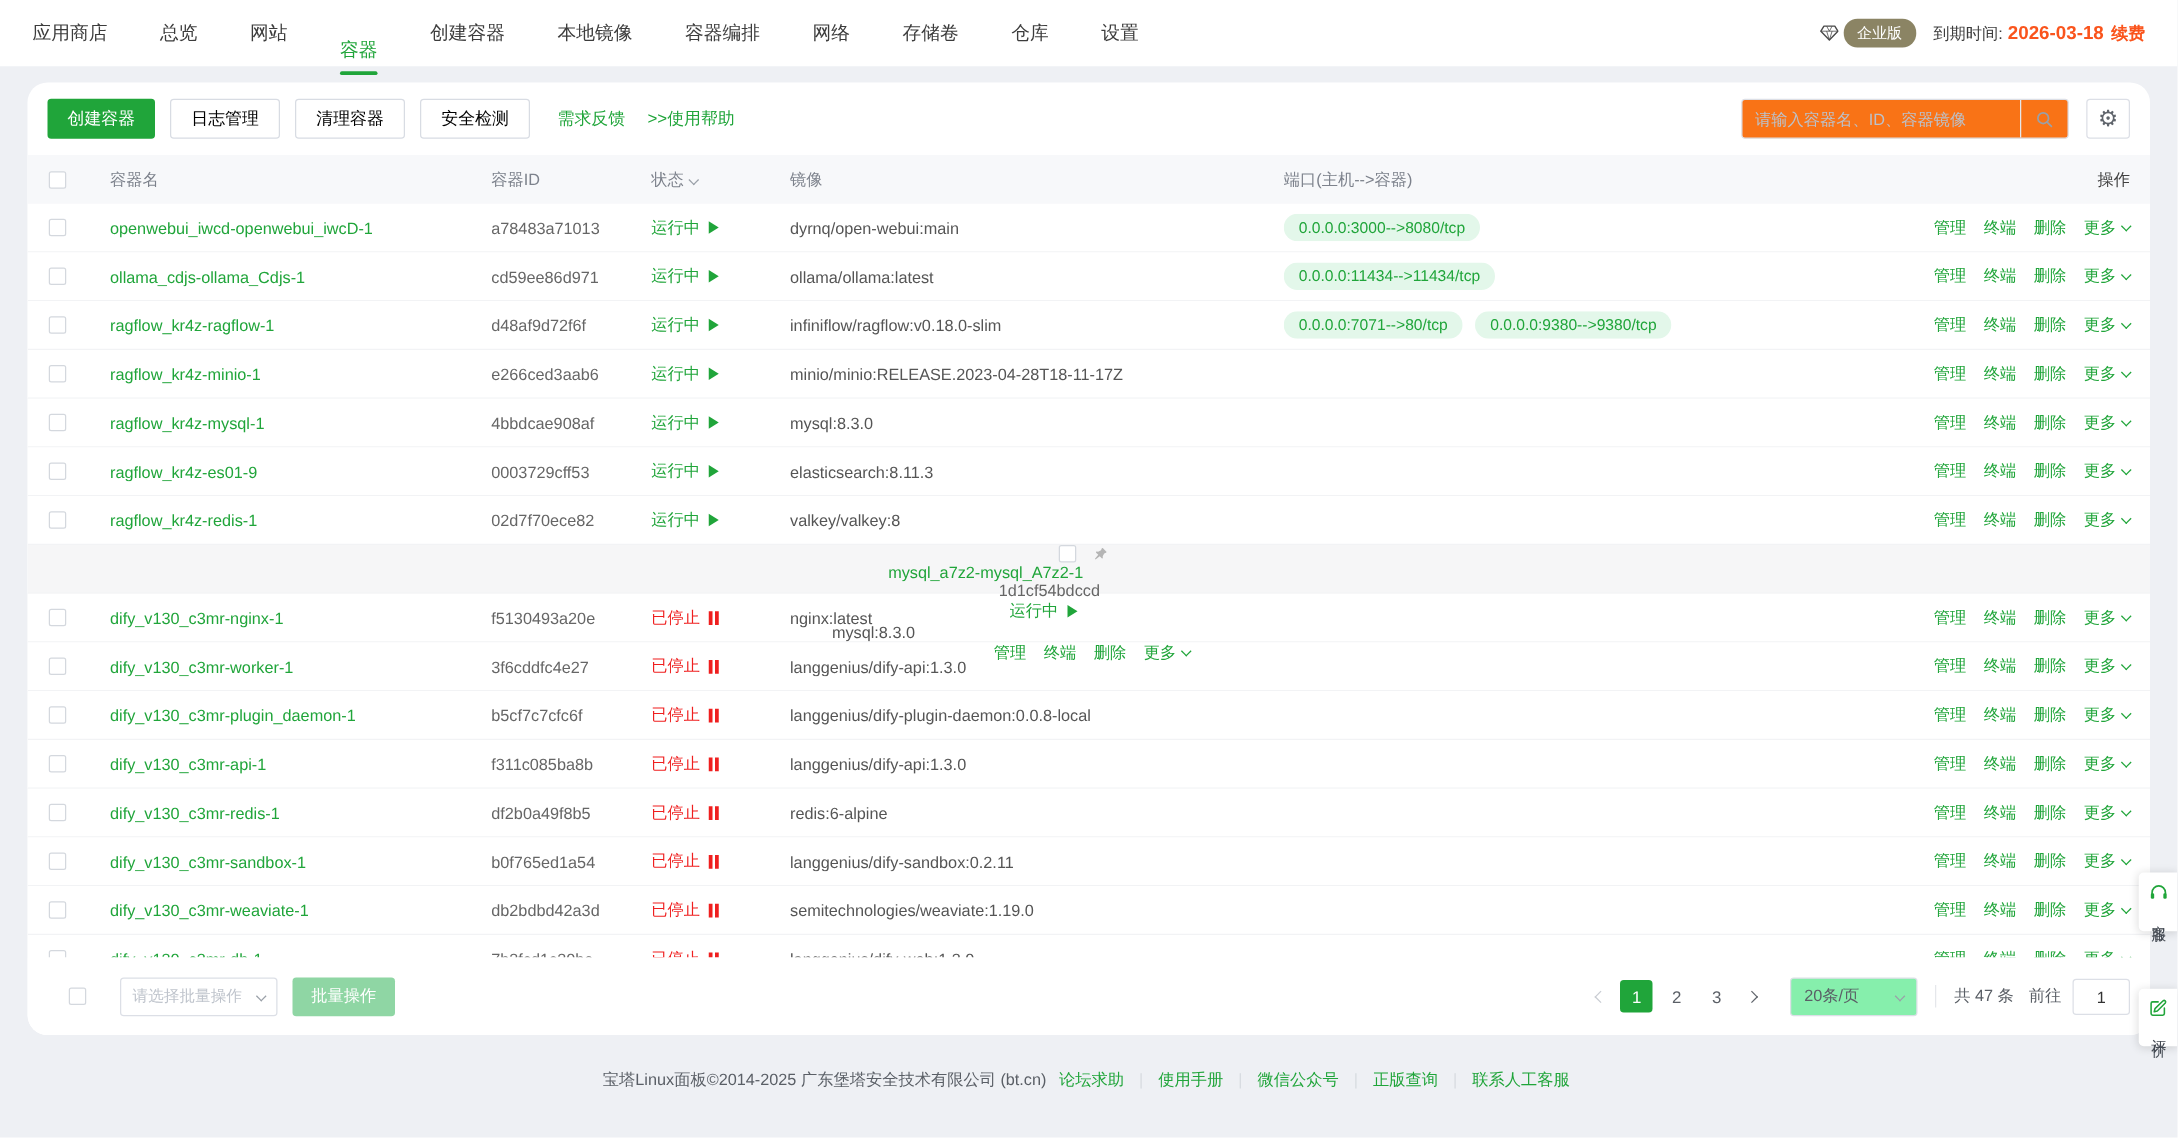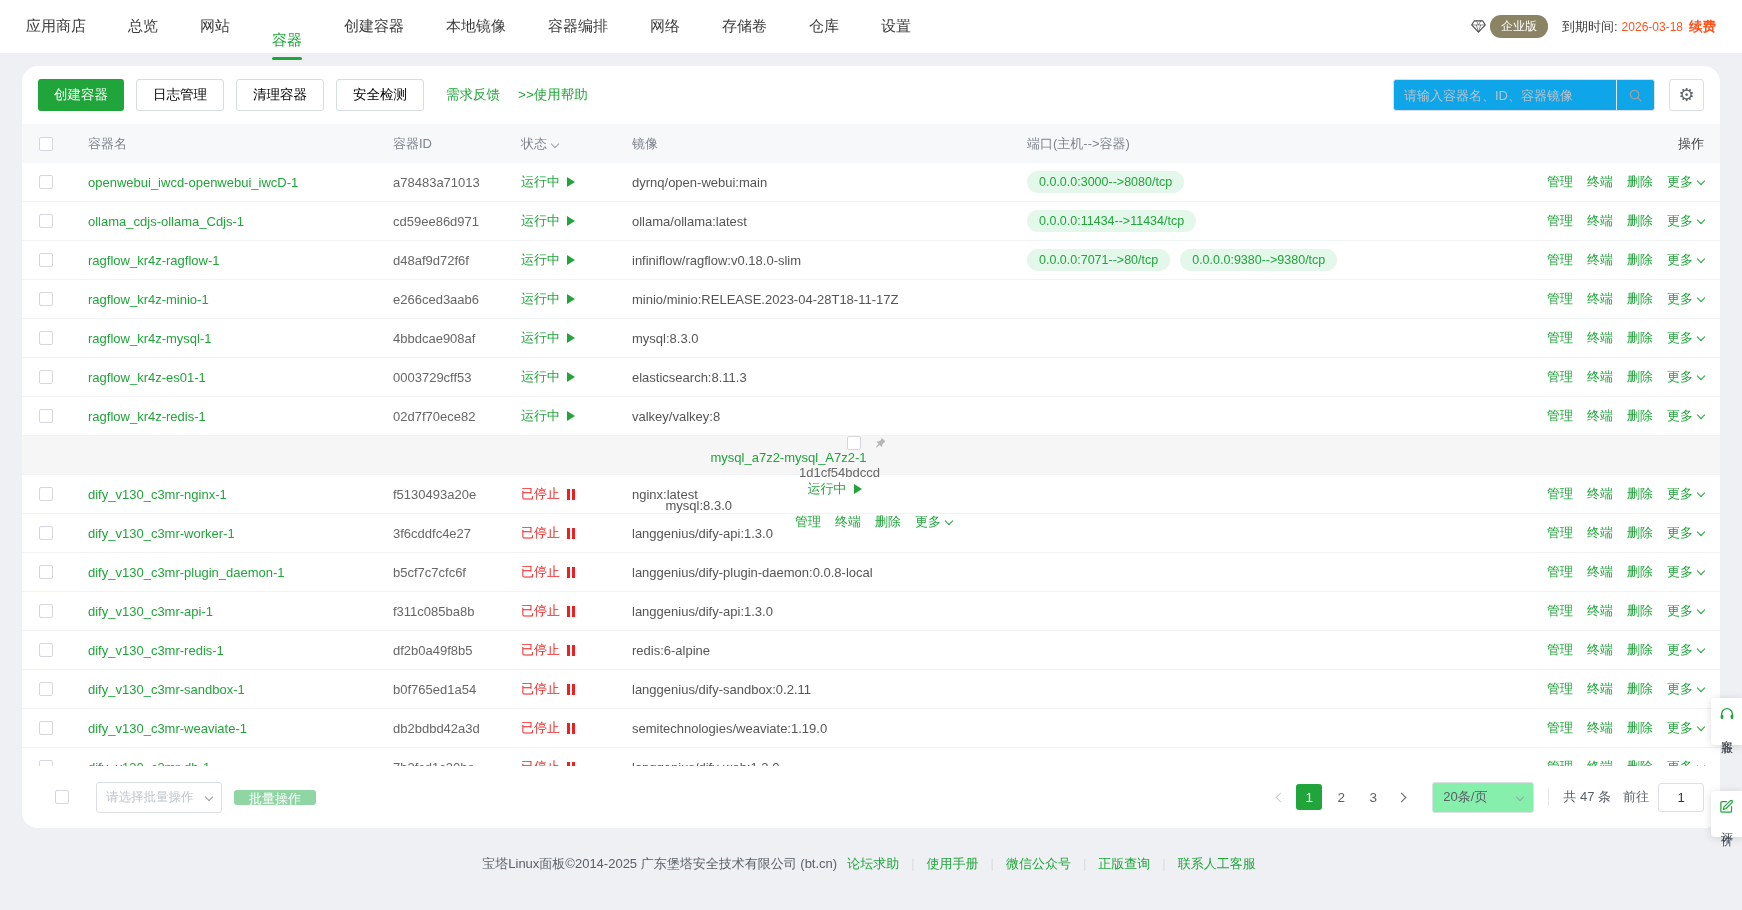--- a/index.html
+++ b/index.html
@@ -9,36 +9,36 @@
   
   .topnav { height:53px; background:#fff; display:flex; align-items:center; padding:0 26px; }
   .nav-items { display:flex; align-items:center; flex:1; height:100%; }
   .nav-item { font-size:15px; color:#3c3c3c; margin-right:42px; cursor:pointer; height:100%; display:flex; align-items:center; position:relative; white-space:nowrap; }
   .nav-item.active { color:var(--accent);margin-top:28px; }
   .nav-item.active::after { content:""; position:absolute; left:0; right:0; bottom:7px; height:3px; background:var(--accent); border-radius:2px; }
   .license { display:flex; align-items:center; white-space:nowrap; }
   .gem { display:flex; align-items:center; margin-right:4px; }
   .lic-badge { background:#8b8464; color:#fff; font-size:12px; padding:3px 11px; border-radius:11px; }
   .expire-label { margin-left:14px; font-size:13px; color:#3c3c3c; }
-  .expire-date { color:var(--warn); font-weight:normal; font-size:12px; margin-left:4px; }
+  .expire-date { color:var(--warn); font-weight:bold; font-size:15px; margin-left:4px; }
   .renew { color:var(--warn); font-weight:bold; font-size:13.5px; margin-left:6px; cursor:pointer; }
 
   
   .panel { background:#fff; border-radius:16px; margin:13px 22px 0; height:762px; position:relative; overflow:hidden; }
 
   
   .toolbar { display:flex; align-items:center; padding:13px 16px; }
   .btn { height:32px; padding:0 16px; border-radius:3px; font-size:13.5px; cursor:pointer; display:inline-flex; align-items:center; }
   .btn-primary { background:var(--accent); color:#fff; border:none; }
   .btn-plain { background:#fff; border:1px solid #d8dce3; color:#000000; margin-left:12px; }
   .tool-link { color:var(--accent); font-size:13.5px; cursor:pointer; white-space:nowrap; }
   .tool-link.first { margin-left:22px; }
   .tool-link + .tool-link { margin-left:18px; }
   .search-wrap { margin-left:auto; display:flex; align-items:center; }
-  .search-box { display:flex; align-items:center; border:1px solid #dcdfe6; border-radius:3px; height:32px; width:262px; background:#0ea5e9; }
+  .search-box { display:flex; align-items:center; border:1px solid #dcdfe6; border-radius:3px; height:32px; width:262px; background:#f97316; }
   .search-box input { border:none; outline:none; flex:1; padding:0 10px; font-size:13px; color:#333; background:transparent; font-family:inherit; }
   .search-box input::placeholder { color:#bcc1c9; }
   .search-btn { width:38px; align-self:stretch; border-left:1px solid #e4e7ec; display:flex; align-items:center; justify-content:center; cursor:pointer; }
   .gear-btn { width:35px; height:32px; border:1px solid #dcdfe6; border-radius:3px; margin-left:14px; display:flex; align-items:center; justify-content:center; color:#5f646b; font-size:18px; cursor:pointer; background:#fff; }
 
   
   .thead { display:flex; align-items:center; height:39px; background:#f7f8fa; font-size:13px; color:#7d828c; padding-right:16px; }
   .tbody { height:603px; overflow:hidden; }
   .tr { display:flex; align-items:center; height:39px; border-bottom:1px solid #f2f3f5; font-size:13px; padding-right:16px; background:#fff; }
   .tr.pinned { background:#f6f6f7;flex-direction:column; }
@@ -62,21 +62,21 @@
   .pause { display:inline-flex; gap:2.5px; margin-left:7px; }
   .pause i { width:2.5px; height:11px; background:var(--danger); display:block; }
 
   .chev { display:inline-block; width:6px; height:6px; border-right:1.3px solid currentColor; border-bottom:1.3px solid currentColor; transform:rotate(45deg); margin-left:5px; vertical-align:2px; }
   .chev.muted { color:#9aa0a8; }
 
   
   .bottombar { position:absolute; left:0; right:0; bottom:0; height:62px; background:#fff; display:flex; align-items:center; padding:0 16px; }
   .bottombar .checkbox { margin-left:17px; }
   .batch-select { width:126px; height:31px; border:1px solid #dcdfe6; border-radius:3px; display:flex; align-items:center; justify-content:space-between; padding:0 9px; color:#bfc4cc; font-size:12.5px; margin-left:27px; cursor:pointer; background:#fff; }
-  .batch-btn { background:#8fd6a4; color:#fff; border:none; height:15px; padding:0 15px; border-radius:3px; margin-left:12px; font-size:13px; cursor:pointer; }
+  .batch-btn { background:#8fd6a4; color:#fff; border:none; height:31px; padding:0 15px; border-radius:3px; margin-left:12px; font-size:13px; cursor:pointer; }
   .pager { margin-left:auto; display:flex; align-items:center; }
   .page-arrow { width:26px; height:26px; display:flex; align-items:center; justify-content:center; cursor:pointer; }
   .pchev { width:7px; height:7px; display:inline-block; }
   .pchev.left { border-left:1.6px solid #c8ccd2; border-bottom:1.6px solid #c8ccd2; transform:rotate(45deg); margin-left:3px; }
   .pchev.right { border-right:1.6px solid #5f646b; border-bottom:1.6px solid #5f646b; transform:rotate(-45deg); margin-right:3px; }
   .page-numbers { display:flex; align-items:center; gap:6px; margin:0 4px; }
   .page-num { min-width:26px; height:26px; border-radius:3px; display:flex; align-items:center; justify-content:center; color:#5a5f66; font-size:13.5px; cursor:pointer; padding:0 4px; }
   .page-num.active { background:var(--accent); color:#fff; }
   .size-select { width:102px; height:31px; border:1px solid #dcdfe6; border-radius:3px; display:flex; align-items:center; justify-content:space-between; padding:0 10px; color:#5a5f66; font-size:13px; margin-left:16px; cursor:pointer; background:#86efac; }
   .vdiv { width:1px; height:18px; background:#e5e7eb; margin:0 14px; }
@@ -267,21 +267,21 @@
           <span class="act">管理</span>
           <span class="act">终端</span>
           <span class="act">删除</span>
           <span class="act">更多<span class="chev"></span></span>
         </div>
       </div>
       <div class="tr">
         <div class="c-check">
           <span class="checkbox"></span>
         </div>
-        <div class="c-name">ragflow_kr4z-es01-1</div>
+        <div class="c-name">ragflow_kr4z-es01-9</div>
         <div class="c-id">0003729cff53</div>
         <div class="c-status st-run">
           <span>运行中</span>
           <span class="play"></span>
         </div>
         <div class="c-image">elasticsearch:8.11.3</div>
         <div class="c-ports"></div>
         <div class="c-actions">
           <span class="act">管理</span>
           <span class="act">终端</span>

